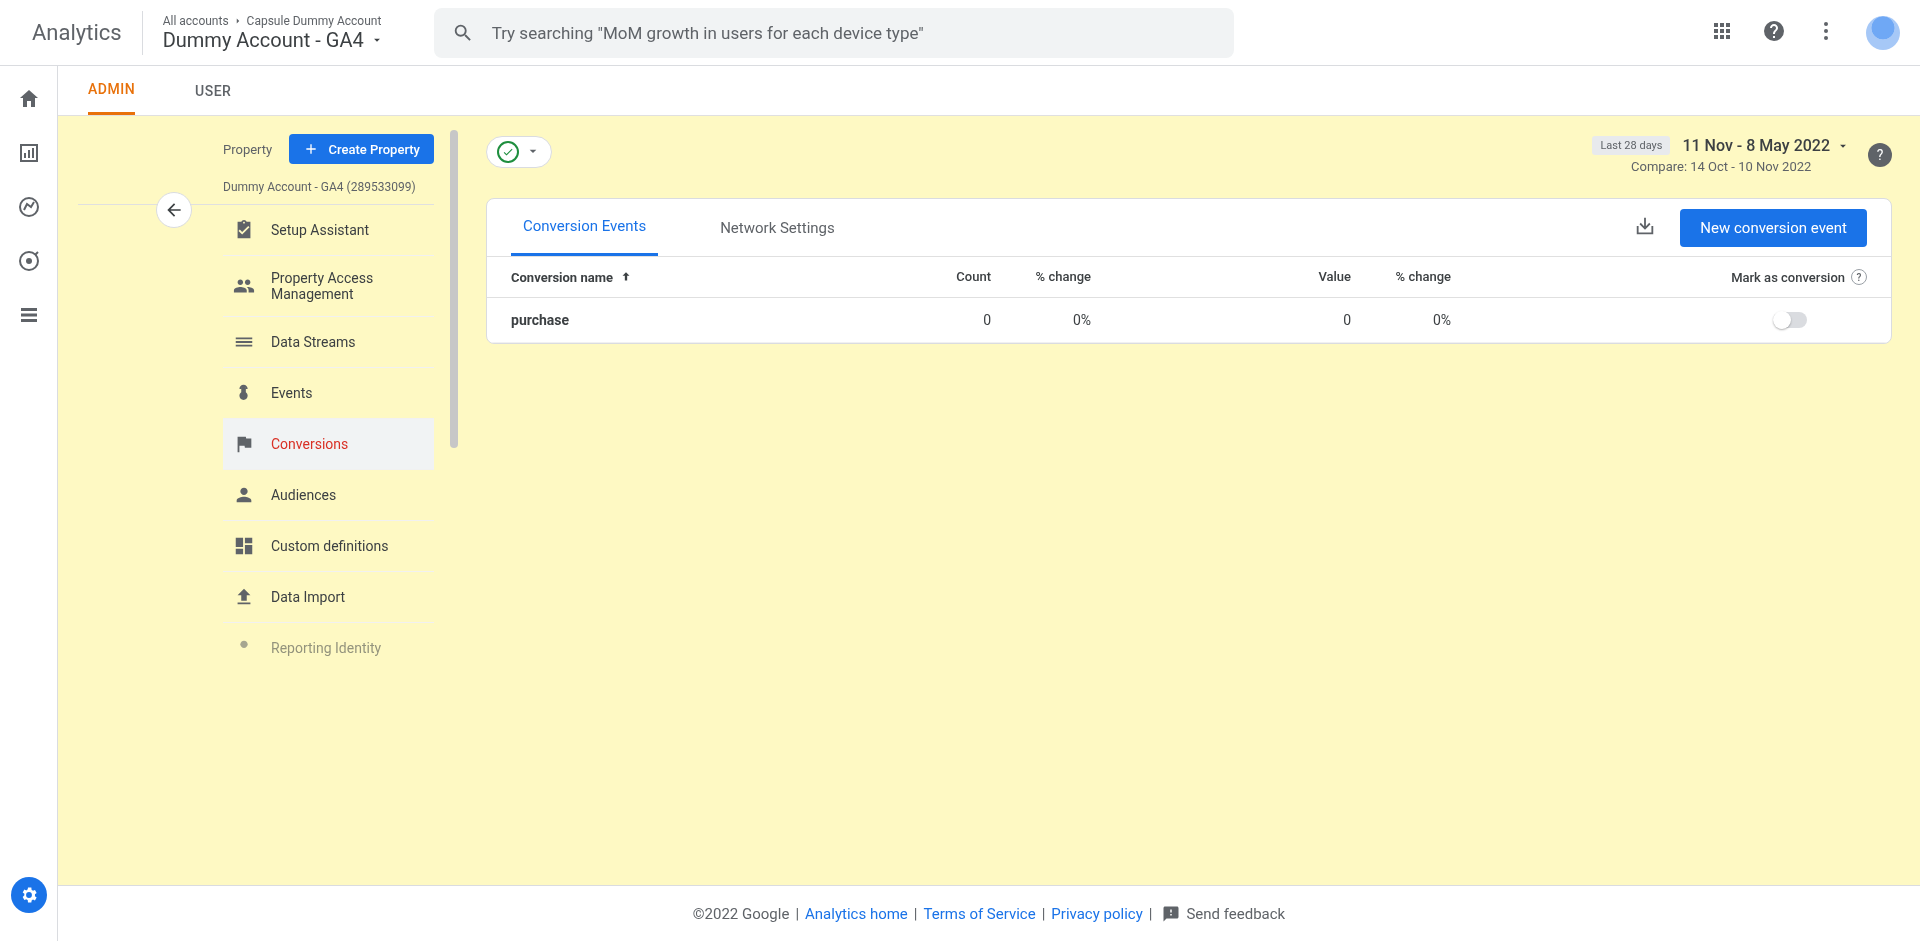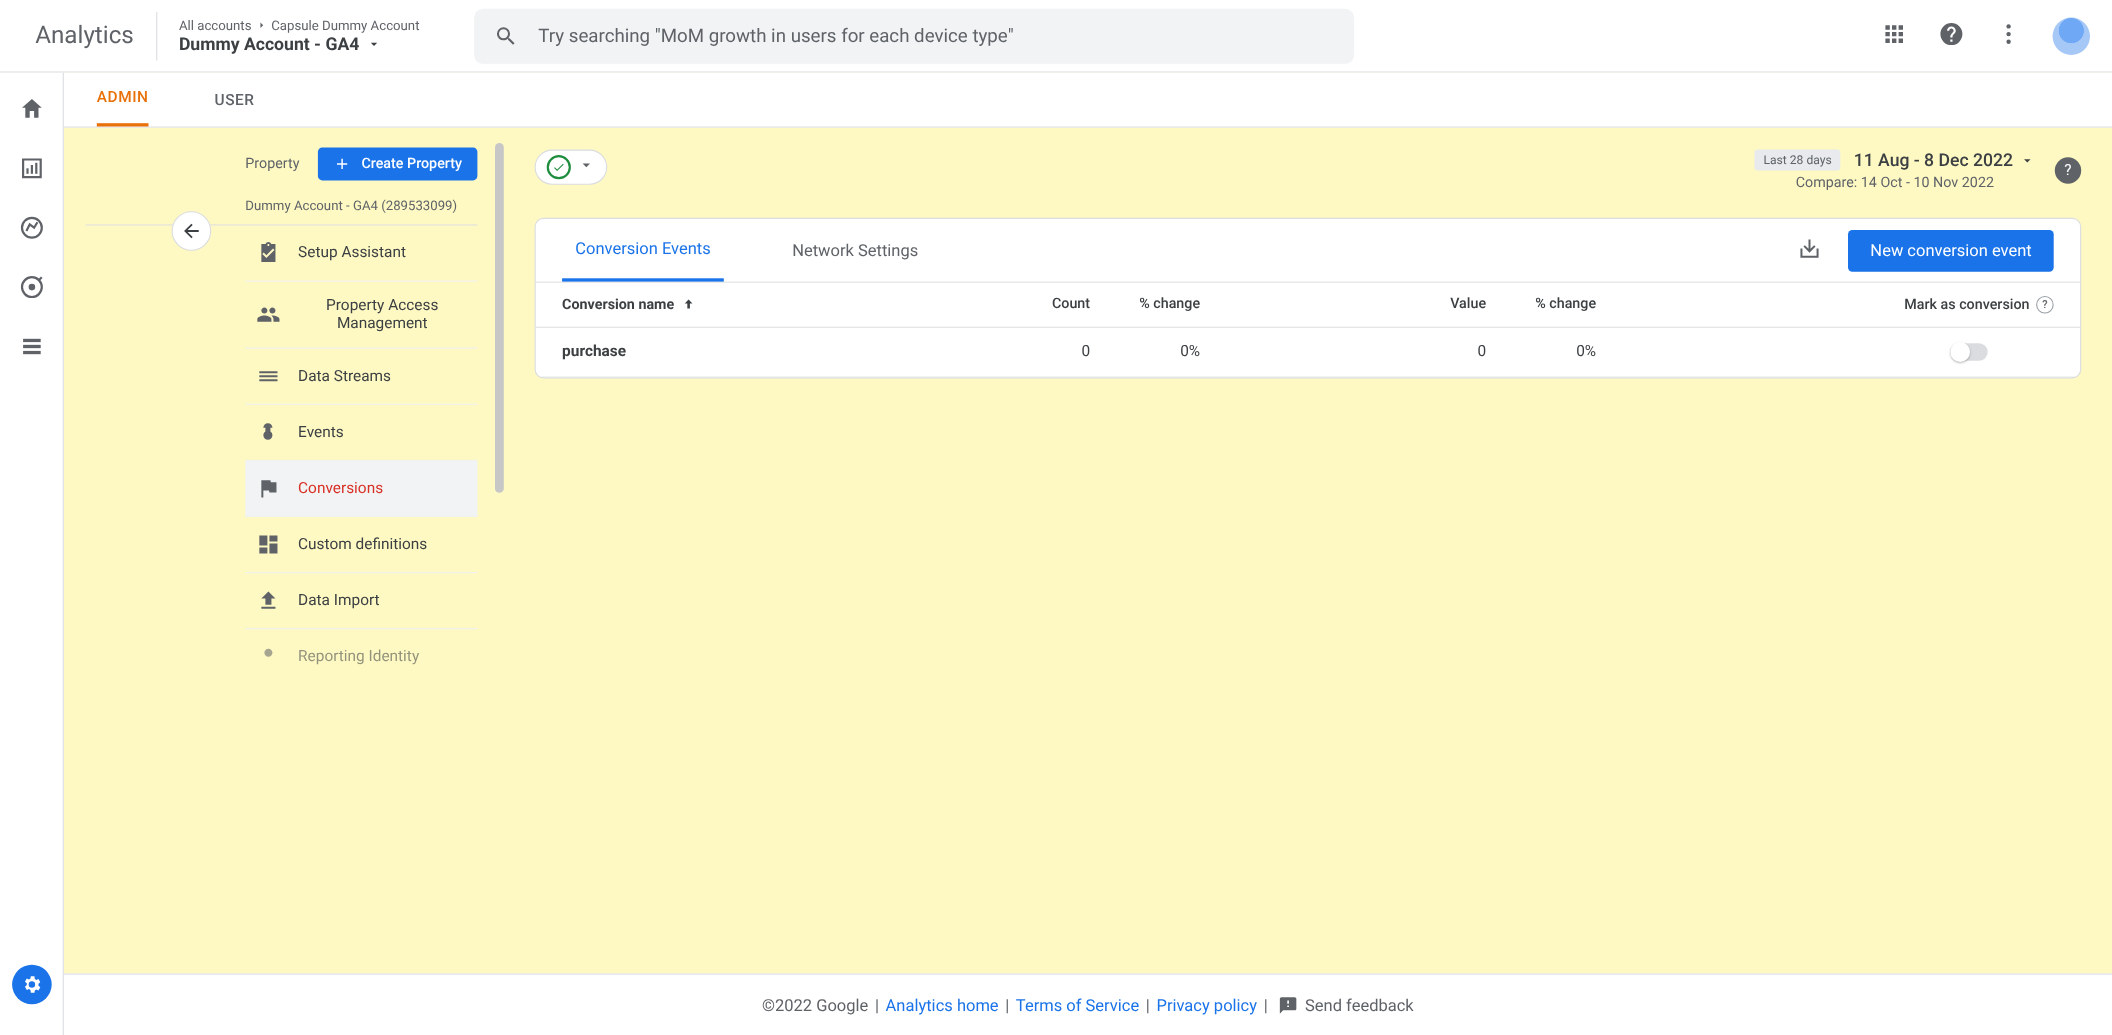--- a/index.html
+++ b/index.html
@@ -4,21 +4,21 @@
 <style>
 * { margin: 0; padding: 0; box-sizing: border-box; font-family: Roboto, Arial, sans-serif; }
 body { background: #fff; color: #3c4043; font-size: 14px; width: 1920px; height: 941px; overflow: hidden; display: flex; flex-direction: column; }
 
 
 .header { height: 66px; border-bottom: 1px solid #dadce0; display: flex; align-items: center; padding: 0 20px; background: #fff; }
 .logo-wrap { display: flex; align-items: center; gap: 12px; padding-right: 20px; border-right: 1px solid #dadce0; height: 44px; }
 .logo-text { font-size: 22px; color: #5f6368; font-weight: 400; }
 .breadcrumb-wrap { padding: 0 20px; display: flex; flex-direction: column; justify-content: center; }
 .breadcrumb { font-size: 12px; color: #5f6368; display: flex; align-items: center; gap: 4px; }
-.account-sel { display: flex; align-items: center; gap: 6px; color: #3c4043; font-size: 16px; cursor: pointer; font-weight: bold; }
+.account-sel { display: flex; align-items: center; gap: 6px; color: #3c4043; font-size: 20px; cursor: pointer; }
 .searchbox { flex: 0 0 800px; height: 50px; background: #f1f3f4; border-radius: 8px; display: flex; align-items: center; padding: 0 18px; gap: 18px; margin-left: 30px; }
 .searchbox svg { width: 22px; height: 22px; fill: #5f6368; }
 .searchbox-text { color: #5f6368; font-size: 17px; }
 .header-right { margin-left: auto; display: flex; align-items: center; gap: 28px; }
 .header-right svg { width: 24px; height: 24px; fill: #5f6368; cursor: pointer; }
 .avatar { width: 34px; height: 34px; border-radius: 50%; background: radial-gradient(circle at 50% 35%, #6fa8f5 40%, #a6c8f7 42%); cursor: pointer; }
 
 
 .body { flex: 1; display: flex; overflow: hidden; }
 .leftrail { width: 58px; border-right: 1px solid #dadce0; display: flex; flex-direction: column; align-items: center; padding-top: 20px; gap: 28px; background: #fff; position: relative; }
@@ -39,21 +39,21 @@
 
 .settings-side { width: 400px; padding: 18px 0 0 20px; position: relative; }
 .scrolltrack { position:absolute; right:0; top:14px; width:8px; height:318px; background:#c7c7c7; border-radius:4px; }
 .side-header { display:flex; align-items:center; justify-content:space-between; padding: 0 24px 10px 145px; }
 .side-label { font-size: 13px; color: #5f6368; }
 .create-btn { background: #1a73e8; color: #fff; border-radius: 4px; padding: 7px 14px; font-size: 13px; font-weight: 500; display:flex; align-items:center; gap:10px; cursor:pointer; }
 .create-btn svg { width:16px; height:16px; fill:#fff; }
 .side-sub { font-size: 12px; color: #5f6368; padding: 6px 0 10px 145px; border-bottom: 1px solid #e0e0e0; margin-right:24px; }
 .back-circle { position:absolute; left: 98px; top: 76px; width:36px; height:36px; border:1px solid #dadce0; border-radius:50%; background:#fff; display:flex; align-items:center; justify-content:center; cursor:pointer; z-index:2;}
 .back-circle svg { width:20px; height:20px; fill:#3c4043; }
-.menu-list { margin-left: 145px; margin-right: 24px; text-align: center; }
+.menu-list { margin-left: 145px; margin-right: 24px; }
 .menu-item { display:flex; align-items:center; gap: 16px; padding: 14px 10px; border-bottom: 1px solid #f1f1f1; cursor:pointer; color:#3c4043; font-size:14px; }
 .menu-item svg { width:22px; height:22px; fill:#5f6368; flex-shrink:0; }
 .menu-item .expand { margin-left:-8px; }
 .menu-item.conv-sel { color:#d93025; }
 
 
 .right-content { flex:1; padding: 20px 28px; overflow:auto; }
 .topbar { display:flex; align-items:flex-start; justify-content:space-between; margin-bottom: 24px; }
 .pill { display:flex; align-items:center; border:1px solid #dadce0; border-radius: 20px; padding: 4px 10px; gap:6px; cursor:pointer; background:#fff;}
 .pill .check { width:22px;height:22px;border-radius:50%; border:2px solid #1e8e3e; display:flex;align-items:center;justify-content:center;}
@@ -242,20 +242,26 @@
               <span>Events</span>
             </div>
           <div class="menu-item highlighted conv-sel">
               <svg viewBox="0 0 24 24">
                 <path d="M14.4 6L14 4H5v17h2v-7h5.6l.4 2h7V6z"></path>
               </svg>
               <span>Conversions</span>
             </div>
           <div class="menu-item">
               <svg viewBox="0 0 24 24">
+                <path d="M12 12c2.21 0 4-1.79 4-4s-1.79-4-4-4-4 1.79-4 4 1.79 4 4 4zm0 2c-2.67 0-8 1.34-8 4v2h16v-2c0-2.66-5.33-4-8-4z"></path>
+              </svg>
+              <span>Audiences</span>
+            </div>
+          <div class="menu-item">
+              <svg viewBox="0 0 24 24">
                 <path d="M3 13h8V3H3v10zm0 8h8v-6H3v6zm10 0h8V11h-8v10zm0-18v6h8V3h-8z"></path>
               </svg>
               <span>Custom definitions</span>
             </div>
           <div class="menu-item">
               <svg viewBox="0 0 24 24">
                 <path d="M9 16h6v-6h4l-7-7-7 7h4v6zm-4 2h14v2H5v-2z"></path>
               </svg>
               <span>Data Import</span>
             </div>
@@ -278,21 +284,21 @@
               </span>
             <span class="drop"><svg viewBox="0 0 24 24">
                   <path d="M7 10l5 5 5-5z"></path>
                 </svg></span>
           </div>
           <div style="display:flex; align-items:flex-start;">
             <div class="daterange">
               <div class="daterange-row1">
                 <span class="badge-recent">Last 28 days</span>
                 <span class="date-main">
-                  <span>11 Aug - 8 Dec 2022</span>
+                  <span>11 Nov - 8 May 2022</span>
                   <svg width="14" height="14" viewBox="0 0 24 24" fill="#3c4043">
                       <path d="M7 10l5 5 5-5z"></path>
                     </svg>
                 </span>
               </div>
               <div class="date-compare">Compare: 14 Oct - 10 Nov 2022</div>
             </div>
             <div class="help-circ">?</div>
           </div>
         </div>

